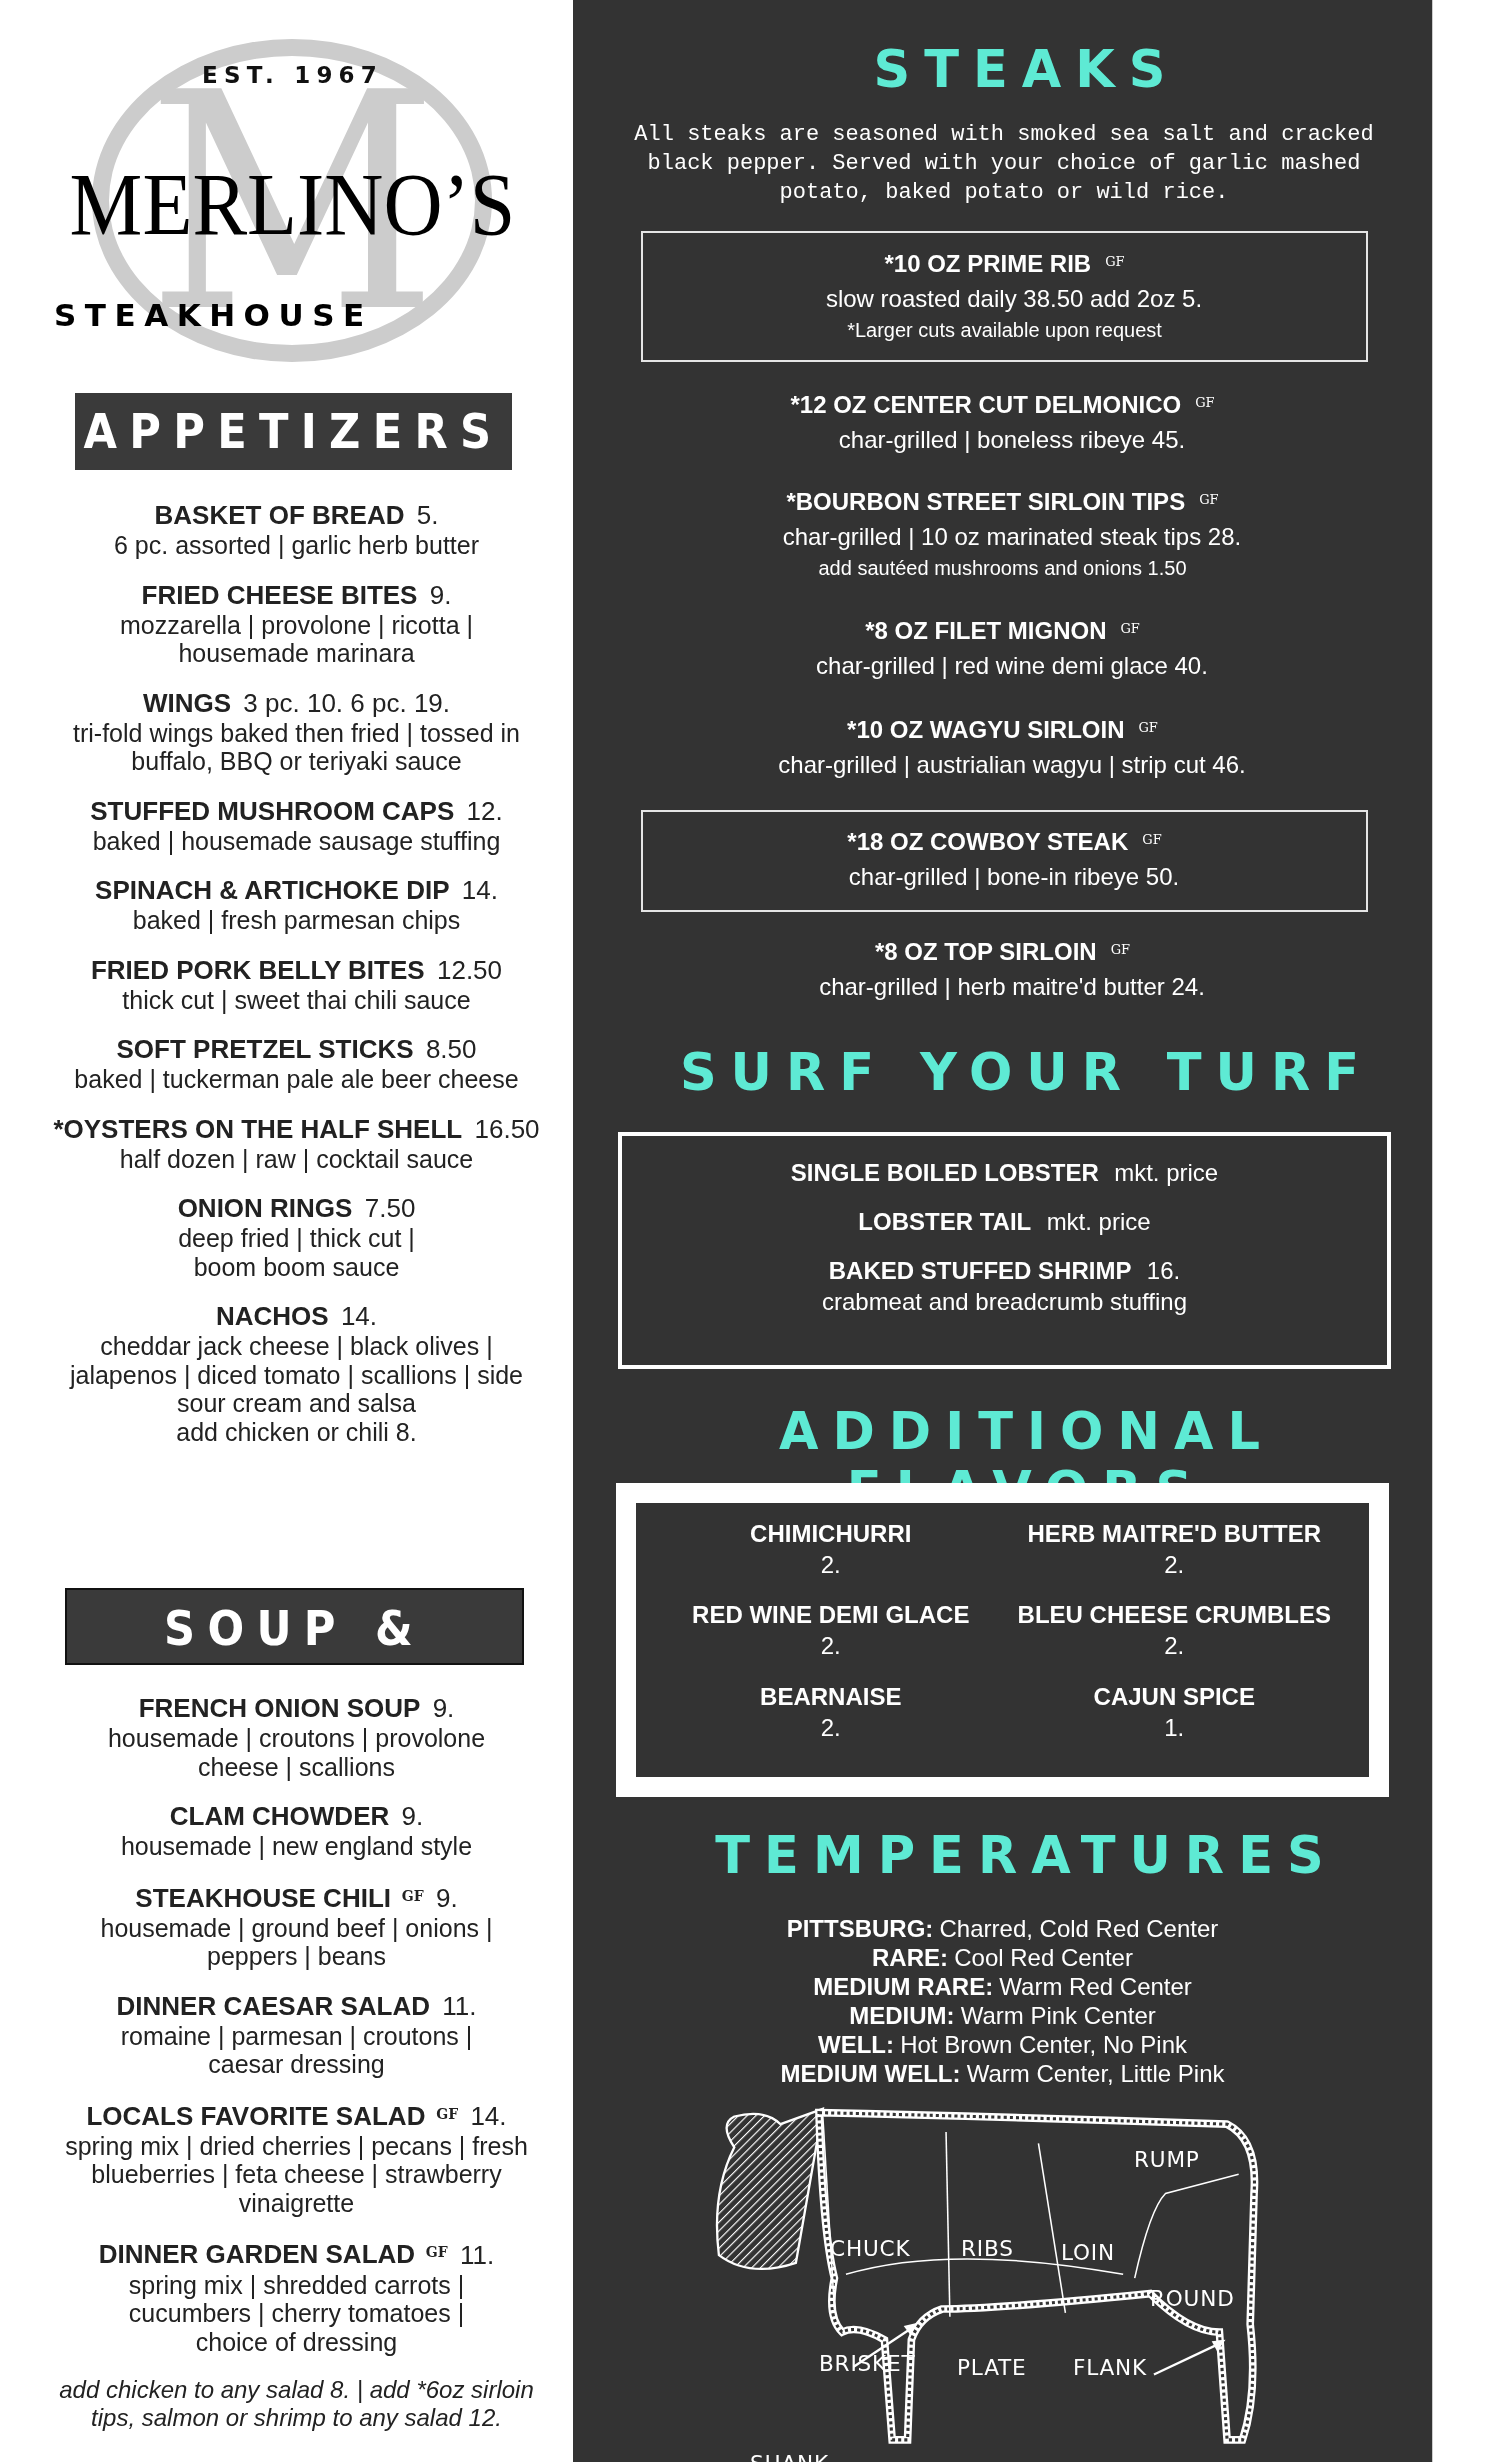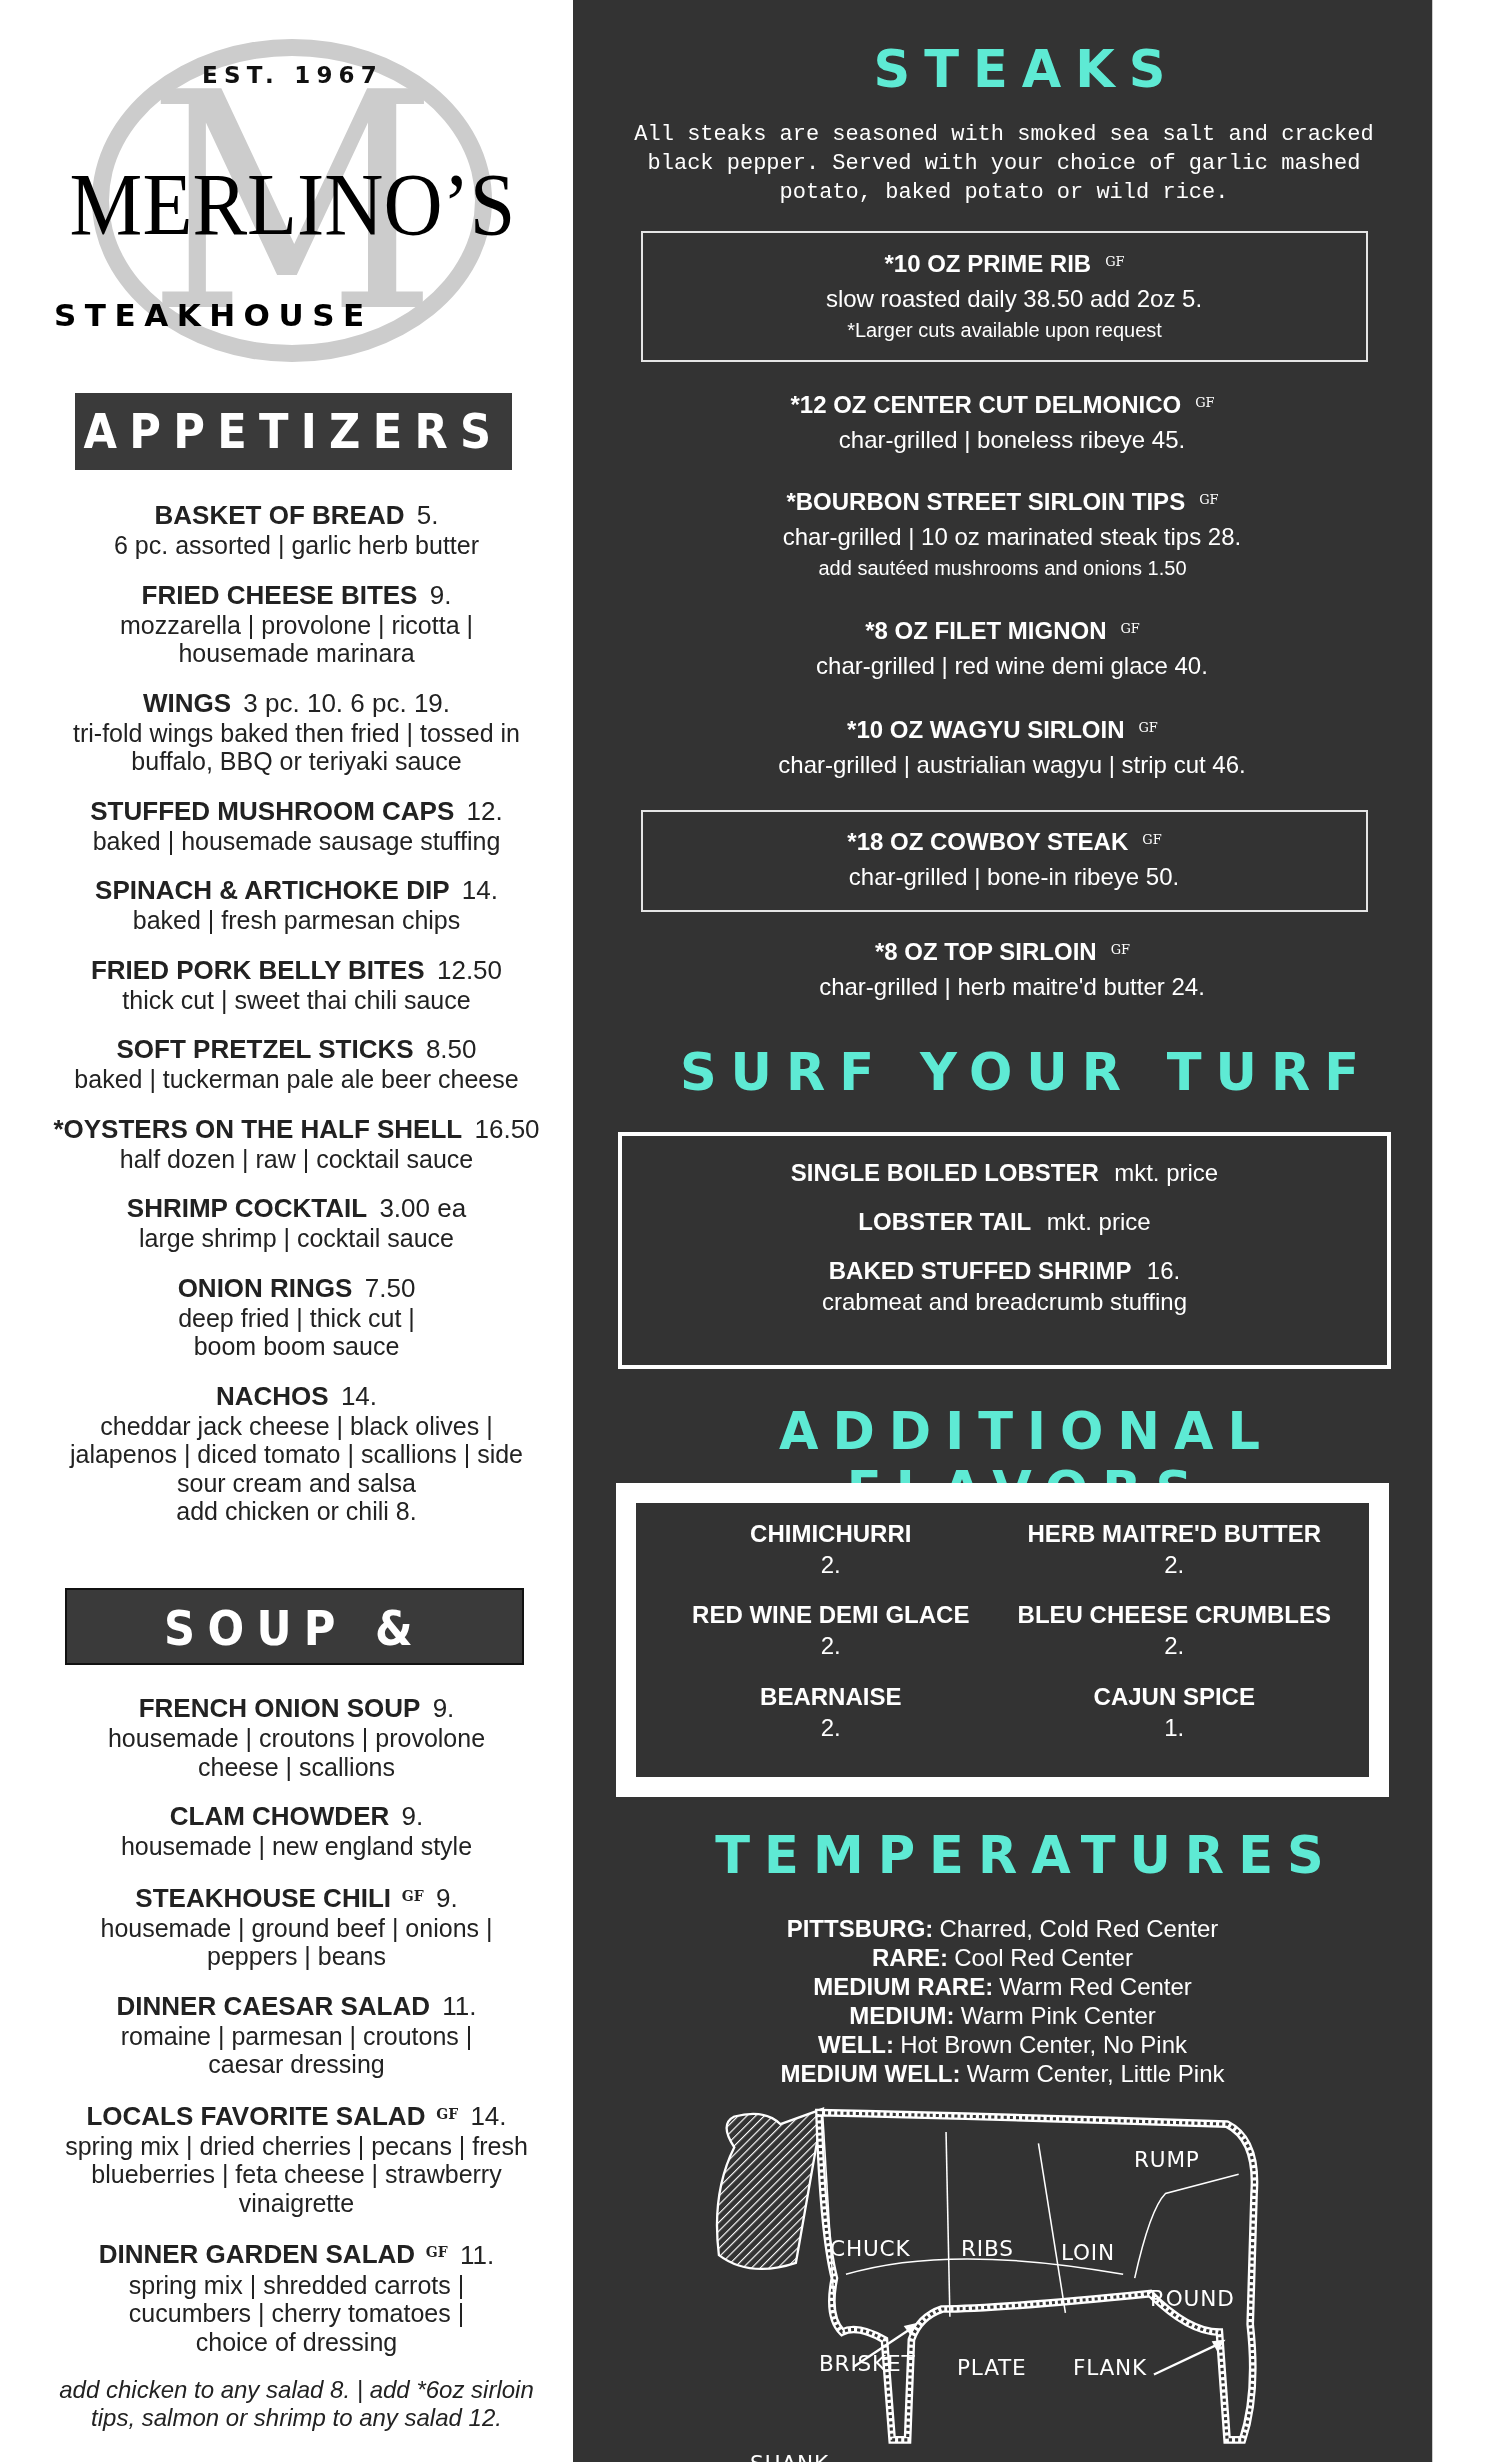--- a/index.html
+++ b/index.html
@@ -114,24 +114,20 @@
       <div class="title"><span>FRIED PORK BELLY BITES</span><span class="price">12.50</span></div>
       <div class="desc">thick cut | sweet thai chili sauce</div>
     </div>
     <div class="item">
       <div class="title"><span>SOFT PRETZEL STICKS</span><span class="price">8.50</span></div>
       <div class="desc">baked | tuckerman pale ale beer cheese</div>
     </div>
     <div class="item">
       <div class="title"><span>*OYSTERS ON THE HALF SHELL</span><span class="price">16.50</span></div>
       <div class="desc">half dozen | raw | cocktail sauce</div>
-    </div>
-    <div class="item">
-      <div class="title"><span>SHRIMP COCKTAIL</span><span class="price">3.00 ea</span></div>
-      <div class="desc">large shrimp | cocktail sauce</div>
     </div>
     <div class="item">
       <div class="title"><span>ONION RINGS</span><span class="price">7.50</span></div>
       <div class="desc" style="padding:0 139px">deep fried | thick cut | boom boom sauce</div>
     </div>
     <div class="item">
       <div class="title"><span>NACHOS</span><span class="price">14.</span></div>
       <div class="desc" style="padding:0 15.4px">cheddar jack cheese | black olives | jalapenos | diced tomato | scallions | side sour cream and salsa</div>
       <div class="desc">add chicken or chili 8.</div>
     </div>

